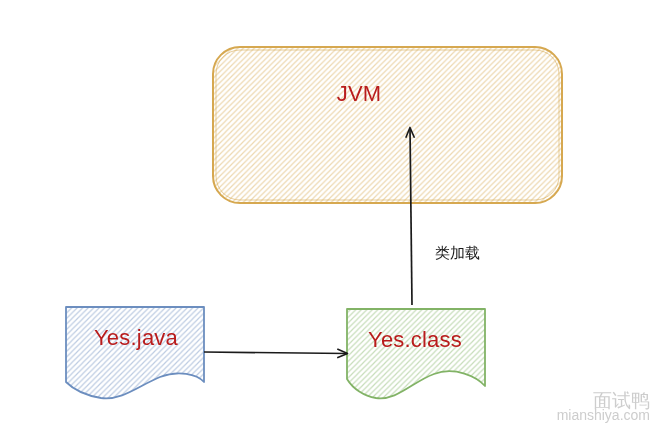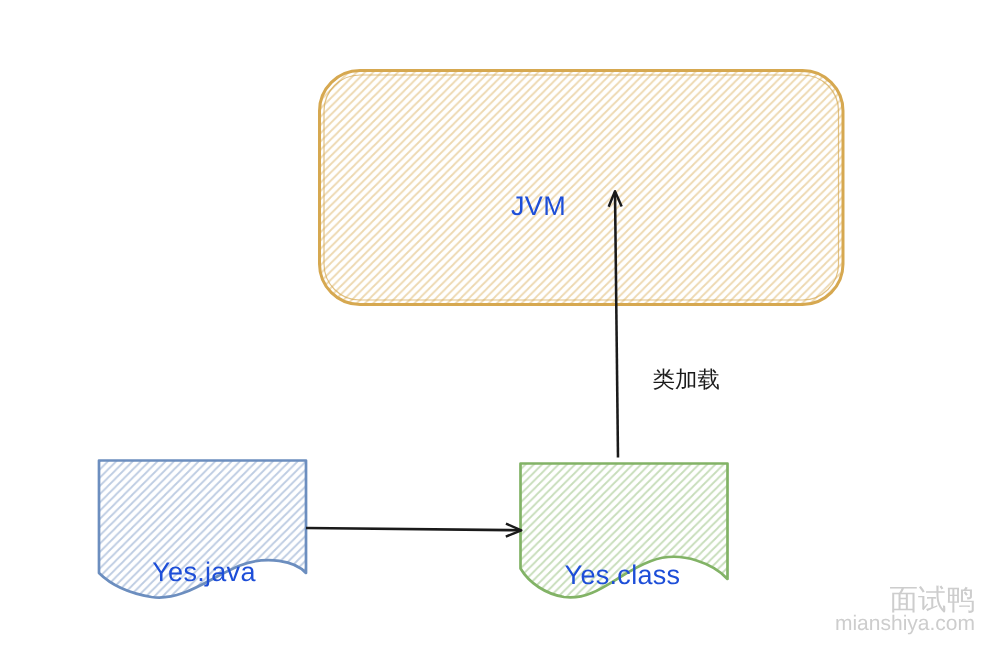--- a/index.html
+++ b/index.html
@@ -16,25 +16,24 @@
     overflow: hidden;
   }
   .canvas svg {
     position: absolute;
     left: 0;
     top: 0;
   }
   .label {
     position: absolute;
     transform: translate(-50%, -50%);
-    color: #1d4ed8;
-    font-size: 18px;
+    color: #b91c1c;
+    font-size: 22px;
     white-space: nowrap;
     letter-spacing: 0.2px;
-    margin-top: 44px;
   }
   .label-jvm   { left: 359px; top: 94px; }
   .label-java  { left: 136px; top: 338px; }
   .label-class { left: 415px; top: 340px; }
   .label-load  {
     position: absolute;
     left: 435px;
     top: 244px;
     color: #1b1b1b;
     font-size: 15px;

